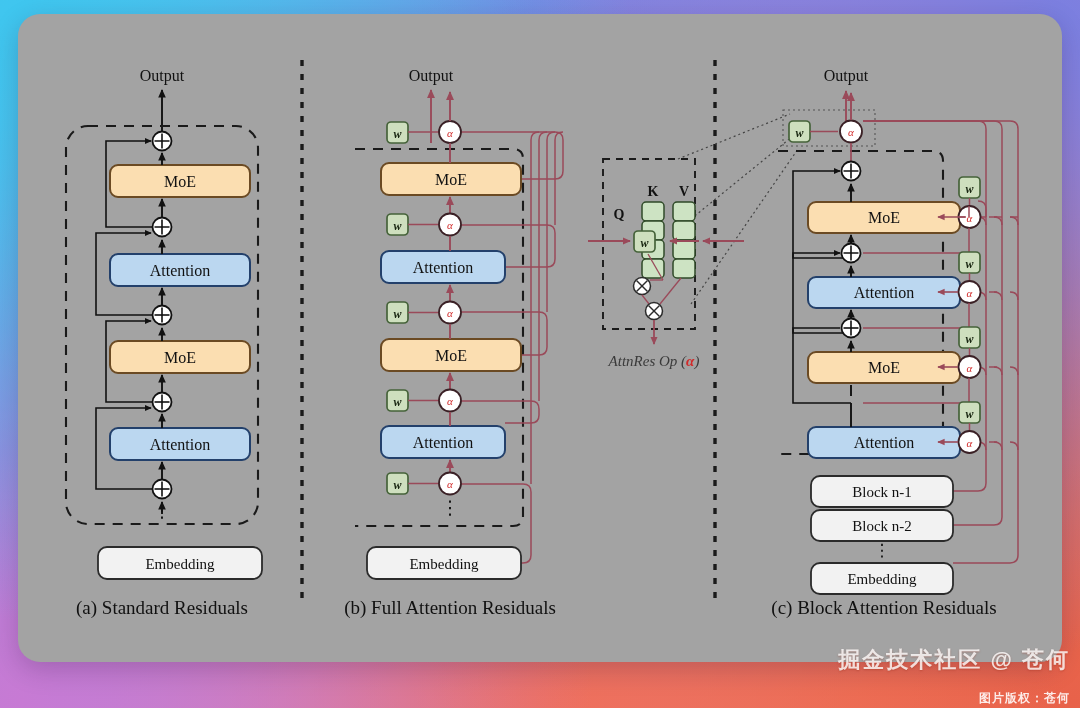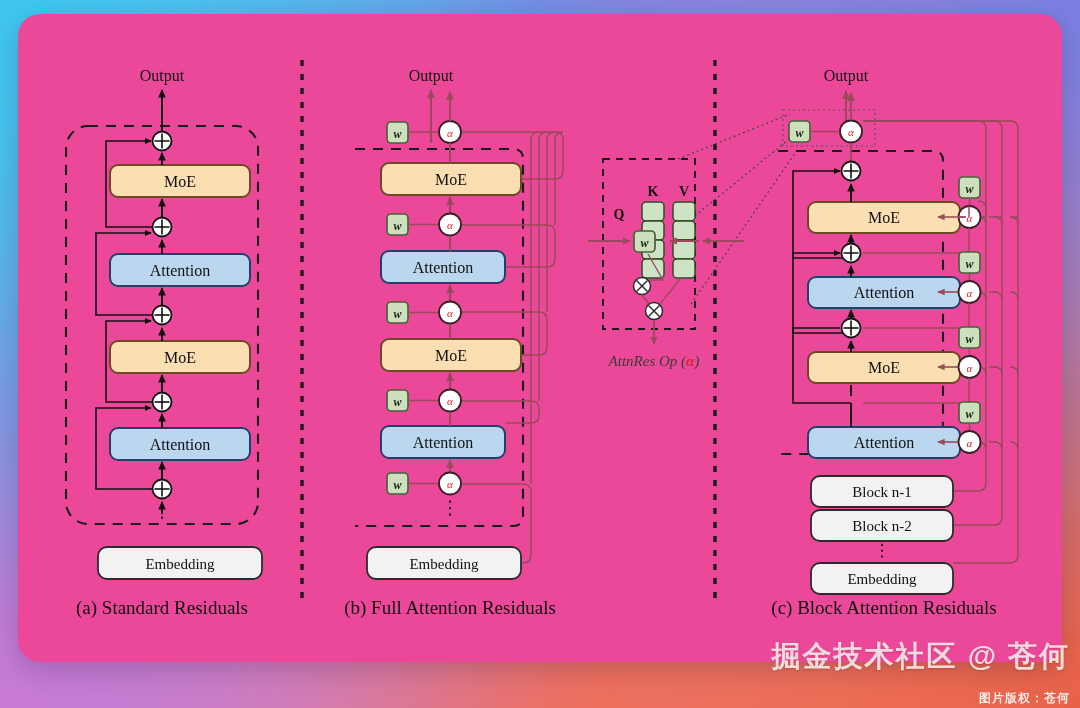--- a/index.html
+++ b/index.html
@@ -10,33 +10,33 @@
       radial-gradient(circle at 2% 2%,   #3fc6ef 0%, rgba(63,198,239,0) 48%),
       radial-gradient(circle at 98% 3%,  #7a7fe0 0%, rgba(122,127,224,0) 50%),
       radial-gradient(circle at 2% 99%,  #c77ad4 0%, rgba(199,122,212,0) 45%),
       radial-gradient(circle at 52% 104%,#ef6f5a 0%, rgba(239,111,90,0) 55%),
       radial-gradient(circle at 99% 99%, #e8624a 0%, rgba(232,98,74,0) 50%),
       linear-gradient(140deg,#5ec8ee 0%,#7d86e2 28%,#c98ad0 58%,#ef7a58 88%);
   }
   #stage{position:relative;width:1080px;height:708px;}
   #card{
     position:absolute;left:18px;top:14px;width:1044px;height:648px;
-    background:#ec4899;border-radius:22px;
+    background:#a3a3a3;border-radius:22px;
     box-shadow:0 8px 26px rgba(40,20,60,.22);
     overflow:hidden;
   }
   #fig{position:absolute;left:0;top:0;}
   
   #wm{
     position:absolute;right:10px;bottom:4px;text-align:right;
     font-family:"Liberation Sans",sans-serif;pointer-events:none;
     line-height:1;
   }
   #wm .big{
-    font-size:29px;font-weight:700;color:rgba(255,255,255,.80);
+    font-size:22px;font-weight:700;color:rgba(255,255,255,.80);
     letter-spacing:2px;text-shadow:0 1px 2px rgba(150,40,20,.35);
     display:block;
   }
   #wm .small{
     font-size:12px;font-weight:700;color:rgba(255,255,255,.88);
     letter-spacing:1px;display:block;margin-top:21px;
   }
   text{font-family:"Liberation Serif",serif;}
 </style>
 </head>

